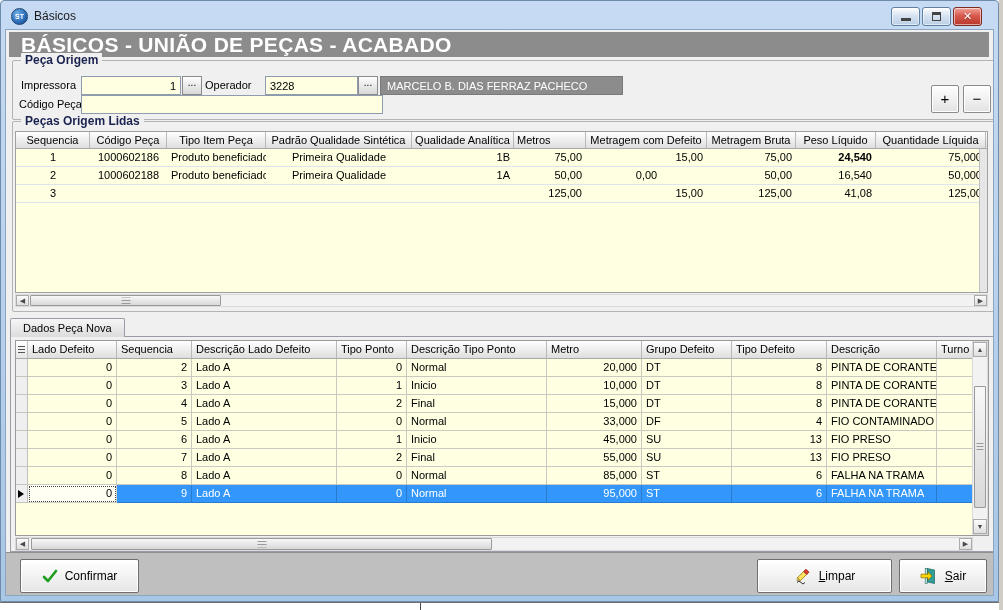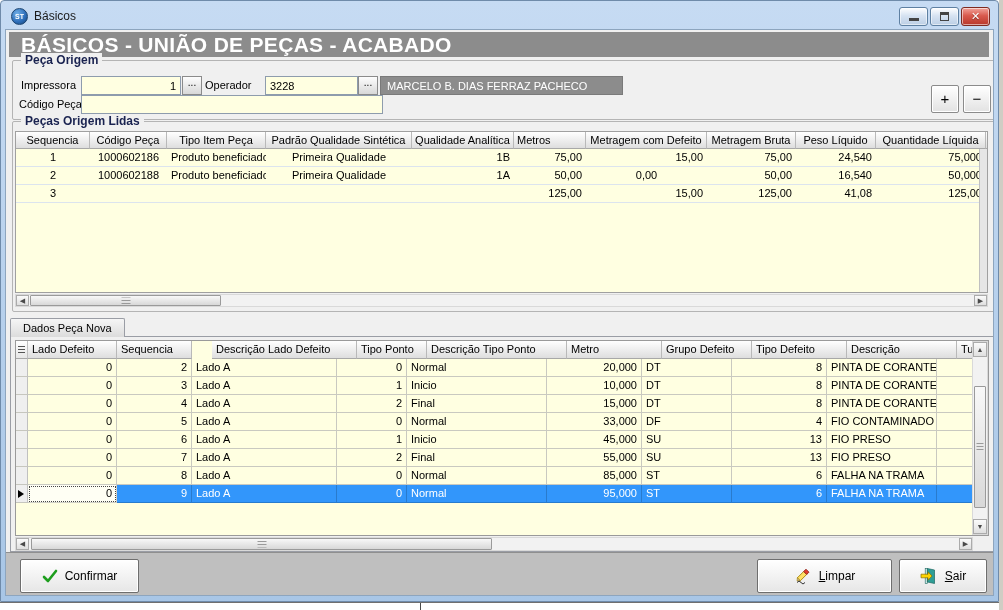--- a/index.html
+++ b/index.html
@@ -4,21 +4,21 @@
 <style>
   html,body{margin:0;padding:0;}
   body{font-family:"Liberation Sans","DejaVu Sans",sans-serif;font-size:11px;color:#000;}
   #desktop{position:relative;width:1003px;height:610px;background:#FFFFFF;overflow:hidden;}
   .bg-right{position:absolute;right:0;top:0;width:4px;height:610px;background:#CFCDC4;}
   .bg-line{position:absolute;left:0;top:602px;width:999px;height:1px;background:#6F6F6F;}
   .bg-vline{position:absolute;left:420px;top:603px;width:1px;height:7px;background:#4A4A4A;}
 
   
   .win{position:absolute;left:0;top:0;width:999px;height:602px;background:linear-gradient(#C6DBF3,#A8C6E6);border:1px solid #6F8BAA;border-radius:4px 4px 0 0;box-sizing:border-box;}
-  .titlebar{position:absolute;left:4px;top:2px;right:4px;height:26px;display:flex;align-items:center;}
+  .titlebar{position:absolute;left:4px;top:2px;right:12px;height:26px;display:flex;align-items:center;}
   .app-logo{width:17px;height:17px;border-radius:50%;background:radial-gradient(circle at 35% 30%,#6FAEE6,#2B6CB8 60%,#1B4470);border:1px solid #1B4470;color:#fff;font-size:7px;font-weight:bold;display:flex;align-items:center;justify-content:center;margin:0 6px 0 6px;box-sizing:border-box;}
   .app-title{font-size:12px;color:#1A1A1A;}
   .tb-btns{margin-left:auto;display:flex;gap:2px;padding-right:4px;}
   .wbtn{width:29px;height:19px;border:1px solid #5E80A2;border-radius:3px;background:linear-gradient(#FFFFFF,#D7E3F2 45%,#BCCFE5);box-shadow:inset 0 0 0 1px rgba(255,255,255,.55);display:flex;align-items:center;justify-content:center;box-sizing:border-box;}
   .wbtn.close{background:linear-gradient(#F2A49B,#D95A4E 45%,#B8372A);border-color:#7E2A20;color:#fff;font-weight:bold;font-size:11px;text-shadow:0 1px 1px rgba(0,0,0,.4);}
   .gl-min{width:10px;height:3px;background:#444;margin-top:7px;}
   .gl-res{width:9px;height:9px;border:1px solid #444;box-sizing:border-box;background:transparent;position:relative;}
   .gl-res::before{content:"";position:absolute;left:0;top:0;right:0;height:2px;background:#444;}
 
   
@@ -143,21 +143,21 @@
         <div class="gbody">
             <div class="g1row">
               <div class="g1c" style="width: 74px; text-align: center;">1</div>
               <div class="g1c" style="width: 77px; text-align: center;">1000602186</div>
               <div class="g1c" style="width: 99px; text-align: center;">Produto beneficiado</div>
               <div class="g1c" style="width: 146px; text-align: center;">Primeira Qualidade</div>
               <div class="g1c" style="width: 102px; text-align: right;">1B</div>
               <div class="g1c" style="width: 72px; text-align: right;">75,00</div>
               <div class="g1c" style="width: 121px; text-align: right;">15,00</div>
               <div class="g1c" style="width: 89px; text-align: right;">75,00</div>
-              <div class="g1c" style="width: 80px; text-align: right;">24,540</div>
+              <div class="g1c" style="width: 80px; text-align: right; font-weight: bold;">24,540</div>
               <div class="g1c" style="width: 110px; text-align: right;">75,000</div>
             </div>
             <div class="g1row">
               <div class="g1c" style="width: 74px; text-align: center;">2</div>
               <div class="g1c" style="width: 77px; text-align: center;">1000602188</div>
               <div class="g1c" style="width: 99px; text-align: center;">Produto beneficiado</div>
               <div class="g1c" style="width: 146px; text-align: center;">Primeira Qualidade</div>
               <div class="g1c" style="width: 102px; text-align: right;">1A</div>
               <div class="g1c" style="width: 72px; text-align: right;">50,00</div>
               <div class="g1c" style="width: 121px; text-align: center;">0,00</div>
@@ -190,21 +190,21 @@
       <div class="tabbar">
         <div class="tab">Dados Peça Nova</div>
       </div>
       <div class="tabpage"></div>
 
       <div class="grid2">
         <div class="g2head">
             <div class="g2ind head"></div>
             <div class="g2h" style="width: 89px;">Lado Defeito</div>
             <div class="g2h" style="width: 75px;">Sequencia</div>
-            <div class="g2h" style="width: 145px; margin-left: 20px;">Descrição Lado Defeito</div>
+            <div class="g2h" style="width: 145px;">Descrição Lado Defeito</div>
             <div class="g2h" style="width: 70px;">Tipo Ponto</div>
             <div class="g2h" style="width: 140px;">Descrição Tipo Ponto</div>
             <div class="g2h" style="width: 95px;">Metro</div>
             <div class="g2h" style="width: 90px;">Grupo Defeito</div>
             <div class="g2h" style="width: 95px;">Tipo Defeito</div>
             <div class="g2h" style="width: 110px;">Descrição</div>
             <div class="g2h fill">Turno</div>
           </div>
         <div class="g2body">
             <div class="g2row">

